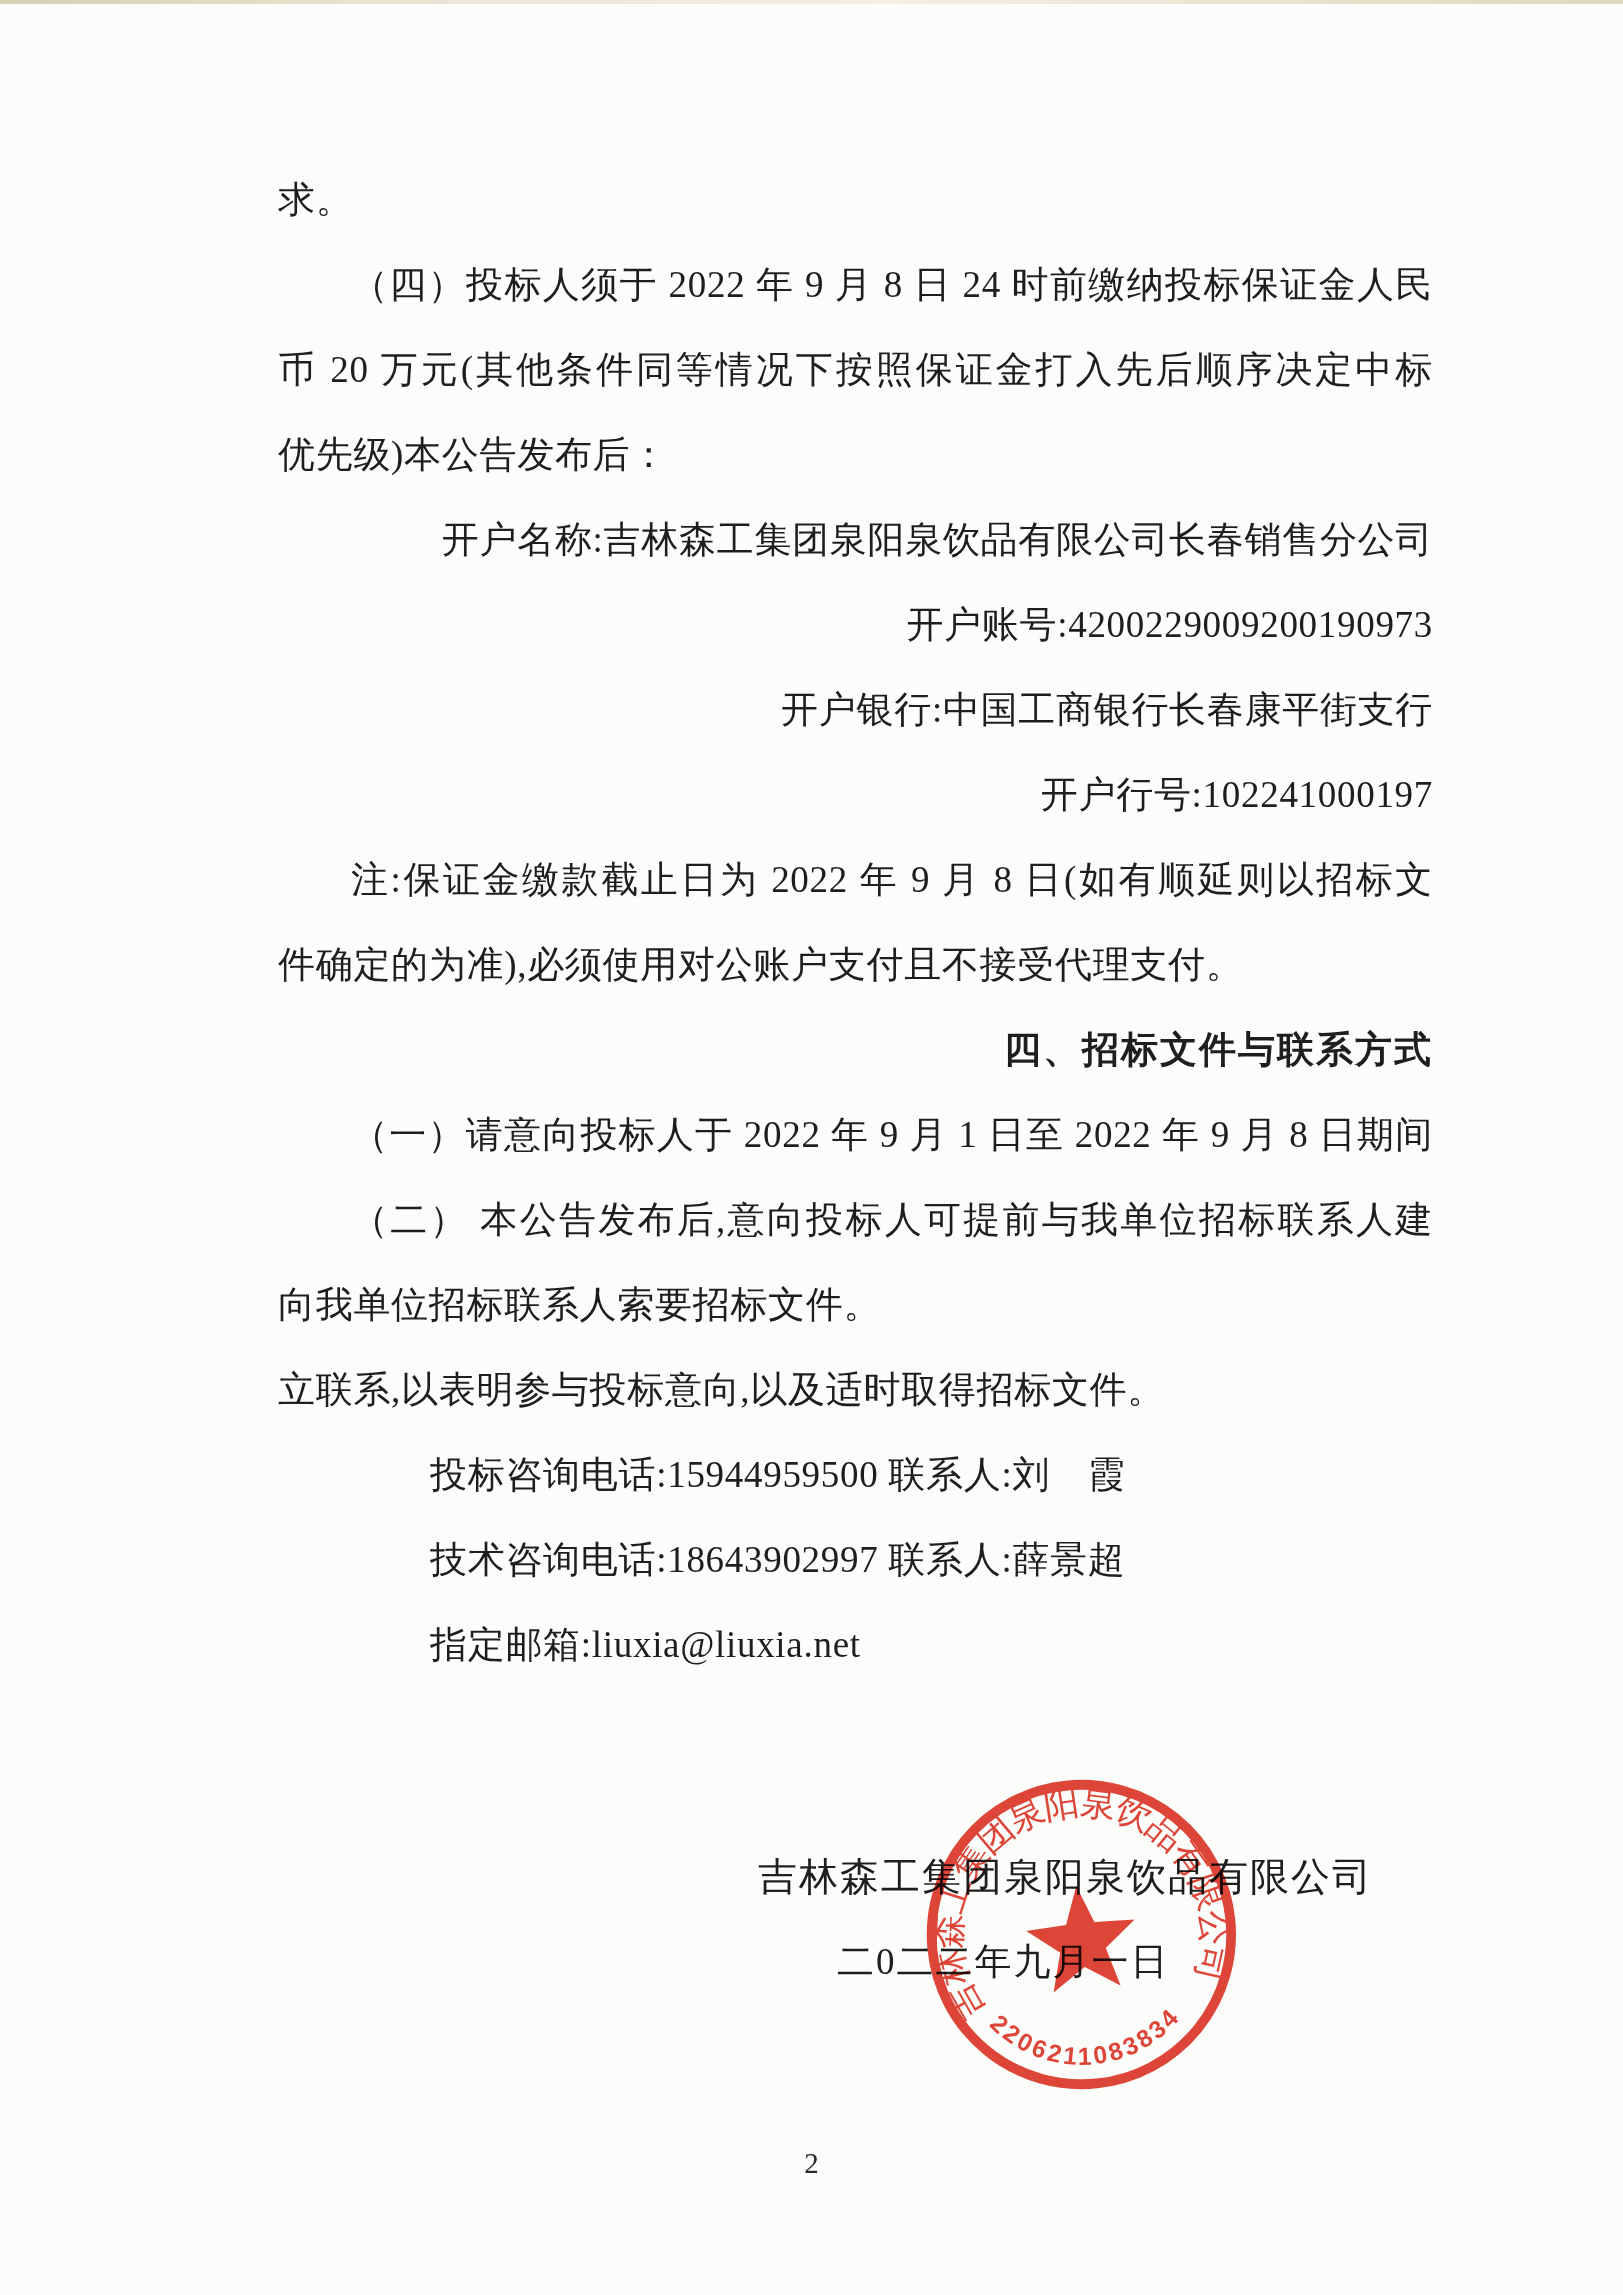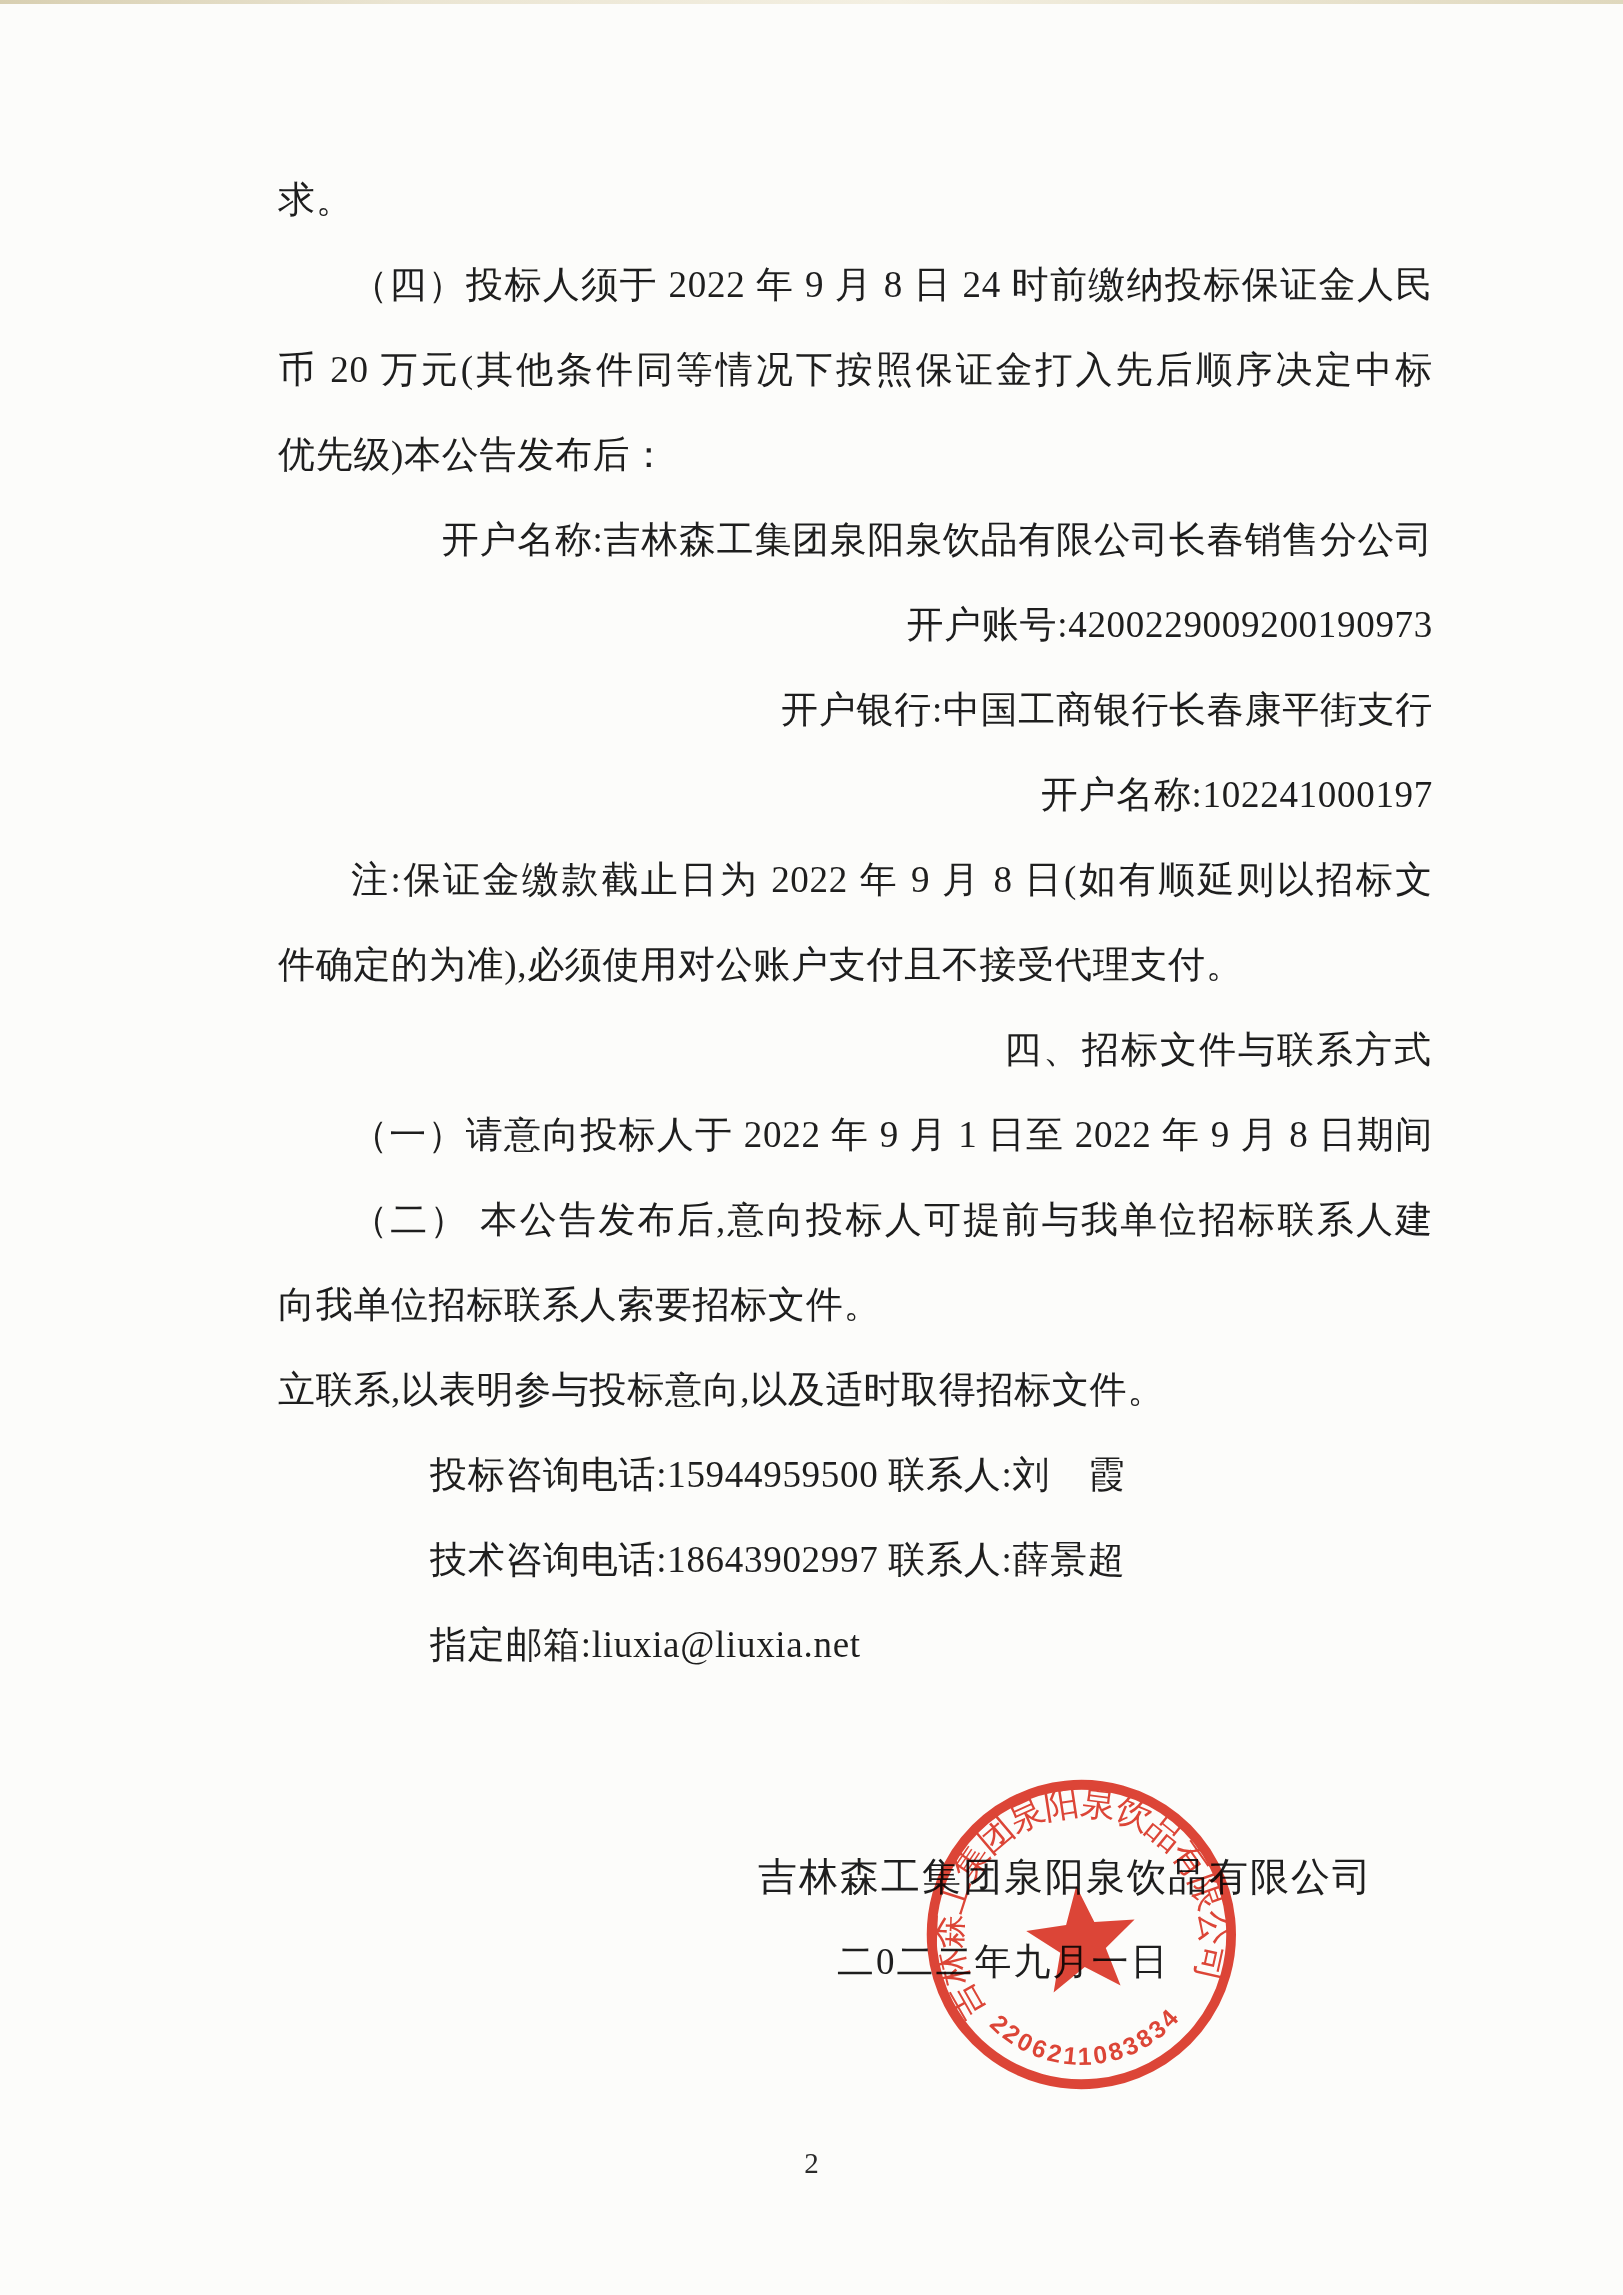--- a/index.html
+++ b/index.html
@@ -19,21 +19,21 @@
   .content{
     position:absolute;left:278px;top:157px;width:1155px;
     font-size:37px;line-height:85px;
     letter-spacing:0.7px;
   }
   .line{height:85px;white-space:nowrap;}
   .indent{text-indent:73px;text-align:right;}
   .contact{padding-left:152px;}
   .fill{white-space:normal;text-align:justify;text-align-last:justify;}
   .bold{
-    font-weight:normal;
+    font-weight:bold;
     font-family:"Liberation Sans","DejaVu Sans",sans-serif;
     letter-spacing:2px;
   }
   .sig-company{
     height:85px;line-height:85px;margin-top:147px;
     padding-left:480px;font-size:39px;letter-spacing:2px;white-space:nowrap;
   }
   .sig-date{
     height:85px;line-height:85px;
     padding-left:559px;font-size:37px;letter-spacing:2px;white-space:nowrap;
@@ -64,21 +64,21 @@
   <div class="scan-edge"></div>
 
   <div class="content">
     <div class="line">求。</div>
     <div class="line indent fill">（四）投标人须于 2022 年 9 月 8 日 24 时前缴纳投标保证金人民</div>
     <div class="line fill">币 20 万元(其他条件同等情况下按照保证金打入先后顺序决定中标</div>
     <div class="line">优先级)本公告发布后：</div>
     <div class="line indent">开户名称:吉林森工集团泉阳泉饮品有限公司长春销售分公司</div>
     <div class="line indent">开户账号:4200229009200190973</div>
     <div class="line indent">开户银行:中国工商银行长春康平街支行</div>
-    <div class="line indent">开户名称:102241000197</div>
+    <div class="line indent">开户行号:102241000197</div>
     <div class="line indent fill">注:保证金缴款截止日为 2022 年 9 月 8 日(如有顺延则以招标文</div>
     <div class="line">件确定的为准),必须使用对公账户支付且不接受代理支付。</div>
     <div class="line indent bold">四、招标文件与联系方式</div>
     <div class="line indent fill">（一）请意向投标人于 2022 年 9 月 1 日至 2022 年 9 月 8 日期间</div>
     <div class="line indent fill">（二） 本公告发布后,意向投标人可提前与我单位招标联系人建</div>
     <div class="line">向我单位招标联系人索要招标文件。</div>
     <div class="line">立联系,以表明参与投标意向,以及适时取得招标文件。</div>
     <div class="line contact">投标咨询电话:15944959500 联系人:刘　霞</div>
     <div class="line contact">技术咨询电话:18643902997 联系人:薛景超</div>
     <div class="line contact">指定邮箱:liuxia@liuxia.net</div>

